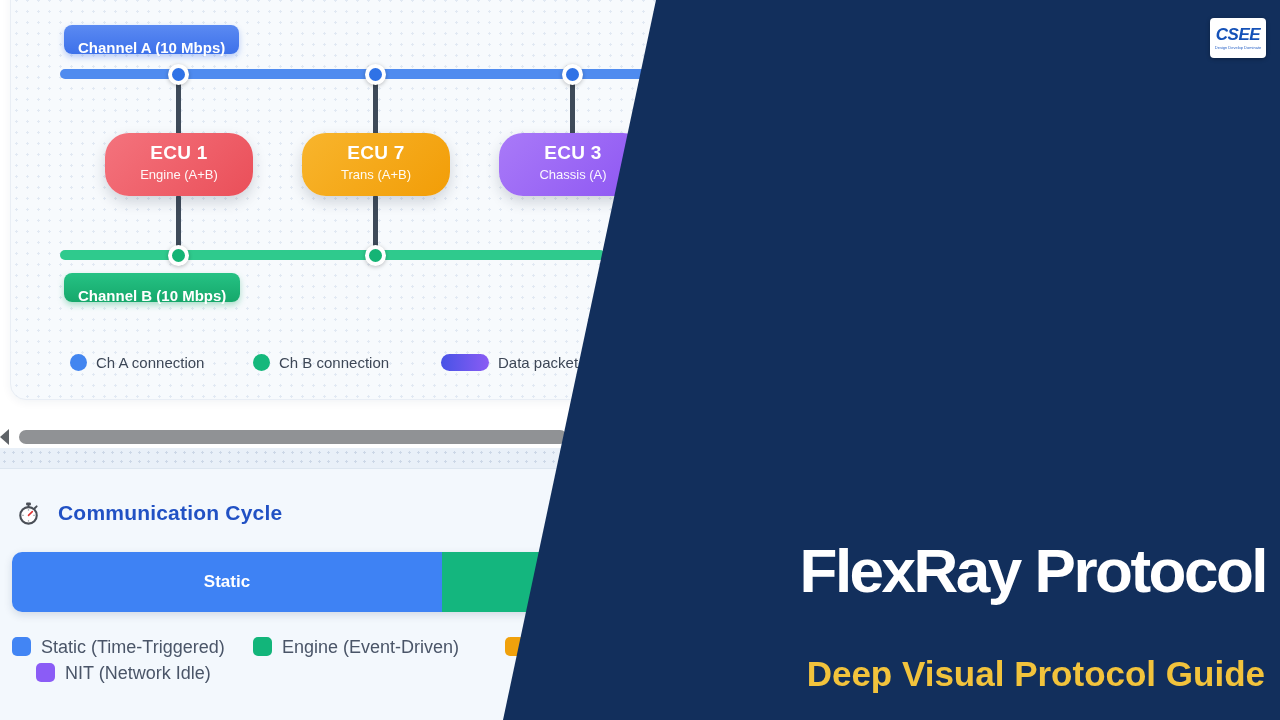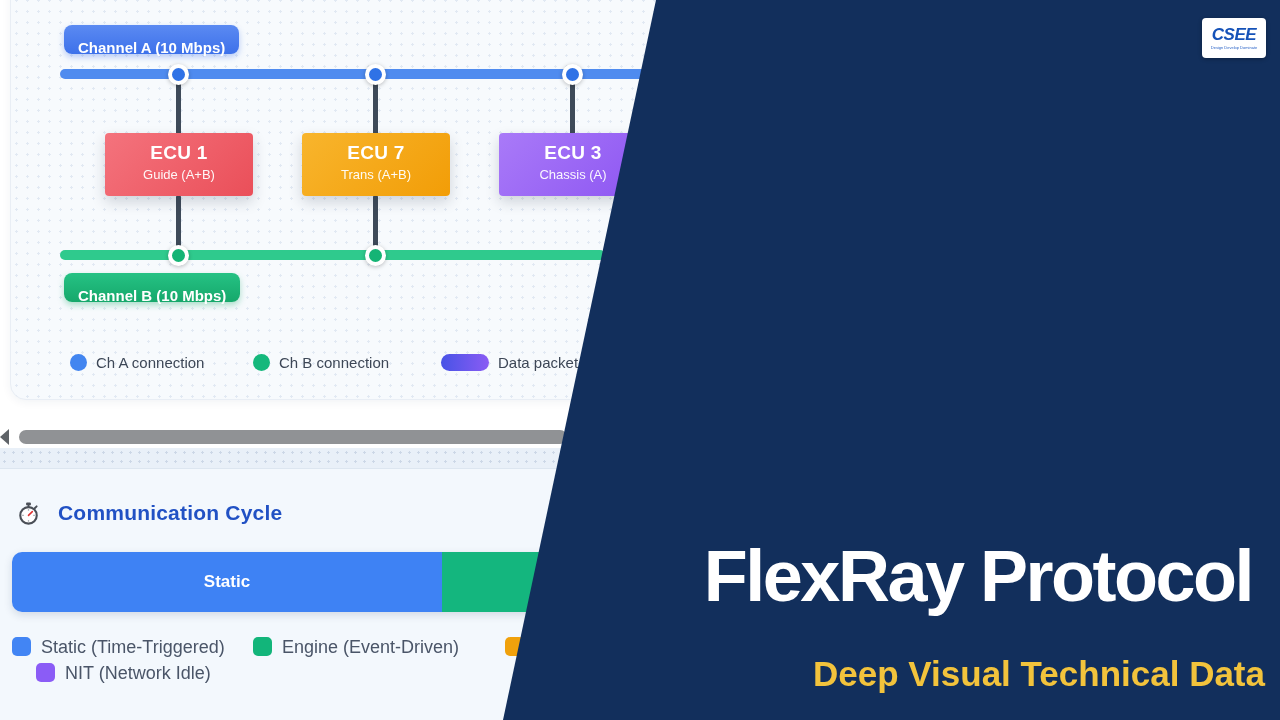--- a/index.html
+++ b/index.html
@@ -40,21 +40,21 @@
   }
   .node-a { background:#2f72e6; top:64px; }
   .node-b { background:#15b475; top:245px; }
 
   .connector { width:5px; background:#3e4a59; border-radius:2px; }
   .conn-top { top:82px; height:53px; }
   .conn-bot { top:195px; height:57px; }
 
   .ecu {
     top:133px; width:148px; height:63px;
-    border-radius:4px; color:#fff; text-align:center;
+    border-radius:24px; color:#fff; text-align:center;
     box-shadow:0 6px 14px rgba(30,40,60,.18);
     padding-top:9px;
   }
   .ecu .ecu-name { font-size:19px; font-weight:bold; letter-spacing:.3px; }
   .ecu .ecu-desc { font-size:13px; margin-top:3px; opacity:.95; }
   .ecu1 { left:105px; background:linear-gradient(135deg,#f4737d,#ea4f59); }
   .ecu2 { left:302px; background:linear-gradient(135deg,#f8b52d,#f29d07); }
   .ecu3 { left:499px; background:linear-gradient(135deg,#a97af8,#8d55f2); }
 
   .bus-legend-item { top:354px; display:flex; align-items:center; gap:9px;justify-content:space-between; }
@@ -108,31 +108,31 @@
   .sw-symbol  { background:#f0a10c; }
   .sw-nit     { background:#8b5cf6; }
 
   
   .hero {
     left:0; top:0; width:1280px; height:720px;
     background:#122f5c;
     clip-path:polygon(656px 0, 1280px 0, 1280px 720px, 503px 720px);
   }
   .hero-title {
-    right:28px; top:540px;
-    font-size:72px; font-weight:800; color:#ffffff;
+    right:14px; top:540px;
+    font-size:62px; font-weight:800; color:#ffffff;
     letter-spacing:-2.5px; white-space:nowrap; line-height:1;
   }
   .hero-subtitle {
     right:15px; top:656px;
     font-size:35px; font-weight:bold; color:#f2c33c;
     white-space:nowrap; line-height:1;
   }
   .logo-card {
-    right:14px; top:18px; width:64px; height:40px;
+    right:14px; top:18px; width:56px; height:40px;
     background:#ffffff; border-radius:4px;
     display:flex; flex-direction:column; align-items:center; justify-content:center;
     box-shadow:0 1px 4px rgba(0,0,0,.3);
   }
   .logo-text {
     font-size:17px; font-weight:800; font-style:italic;
     color:#1552b8; letter-spacing:-.5px; line-height:1;
   }
   .logo-tagline { font-size:4px; color:#2e66c8; margin-top:2px; white-space:nowrap; }
 </style>
@@ -151,21 +151,21 @@
 
 <div class="abs node node-a" style="left:168px;"></div>
 <div class="abs node node-a" style="left:365px;"></div>
 <div class="abs node node-a" style="left:562px;"></div>
 
 <div class="abs connector conn-bot" style="left:176px;"></div>
 <div class="abs connector conn-bot" style="left:373px;"></div>
 
 <div class="abs ecu ecu1">
   <div class="ecu-name">ECU 1</div>
-  <div class="ecu-desc">Guide (A+B)</div>
+  <div class="ecu-desc">Engine (A+B)</div>
 </div>
 <div class="abs ecu ecu2">
   <div class="ecu-name">ECU 7</div>
   <div class="ecu-desc">Trans (A+B)</div>
 </div>
 <div class="abs ecu ecu3">
   <div class="ecu-name">ECU 3</div>
   <div class="ecu-desc">Chassis (A)</div>
 </div>
 
@@ -231,18 +231,18 @@
 </div>
 
 <div class="abs cy-legend-item" style="left:12px; top:663px;padding-left:24px;">
   <span class="cy-swatch sw-nit"></span>
   <span class="cy-label">NIT (Network Idle)</span>
 </div>
 
 <div class="abs hero"></div>
 
 <div class="abs hero-title">FlexRay Protocol</div>
-<div class="abs hero-subtitle">Deep Visual Technical Data</div>
+<div class="abs hero-subtitle">Deep Visual Protocol Guide</div>
 
 <div class="abs logo-card">
   <span class="logo-text">CSEE</span>
   <span class="logo-tagline">Design Develop Dominate</span>
 </div>
 
 </body></html>

